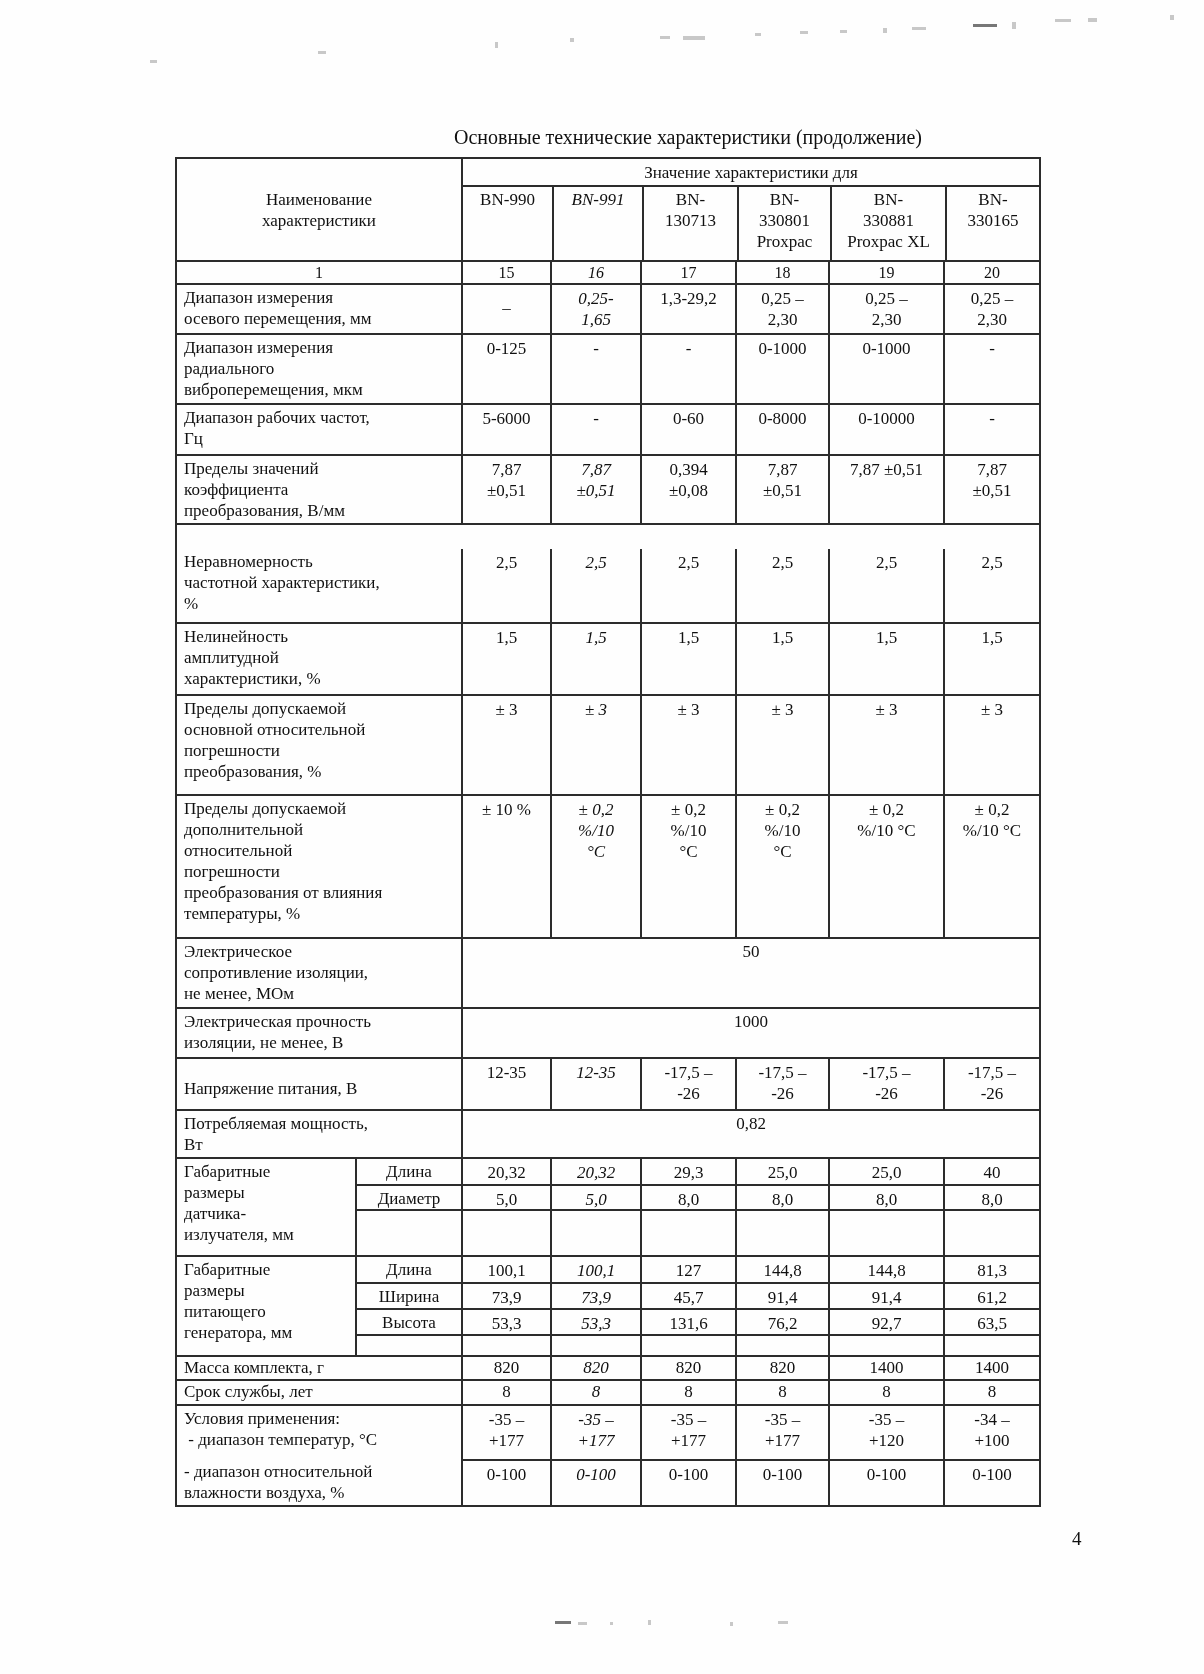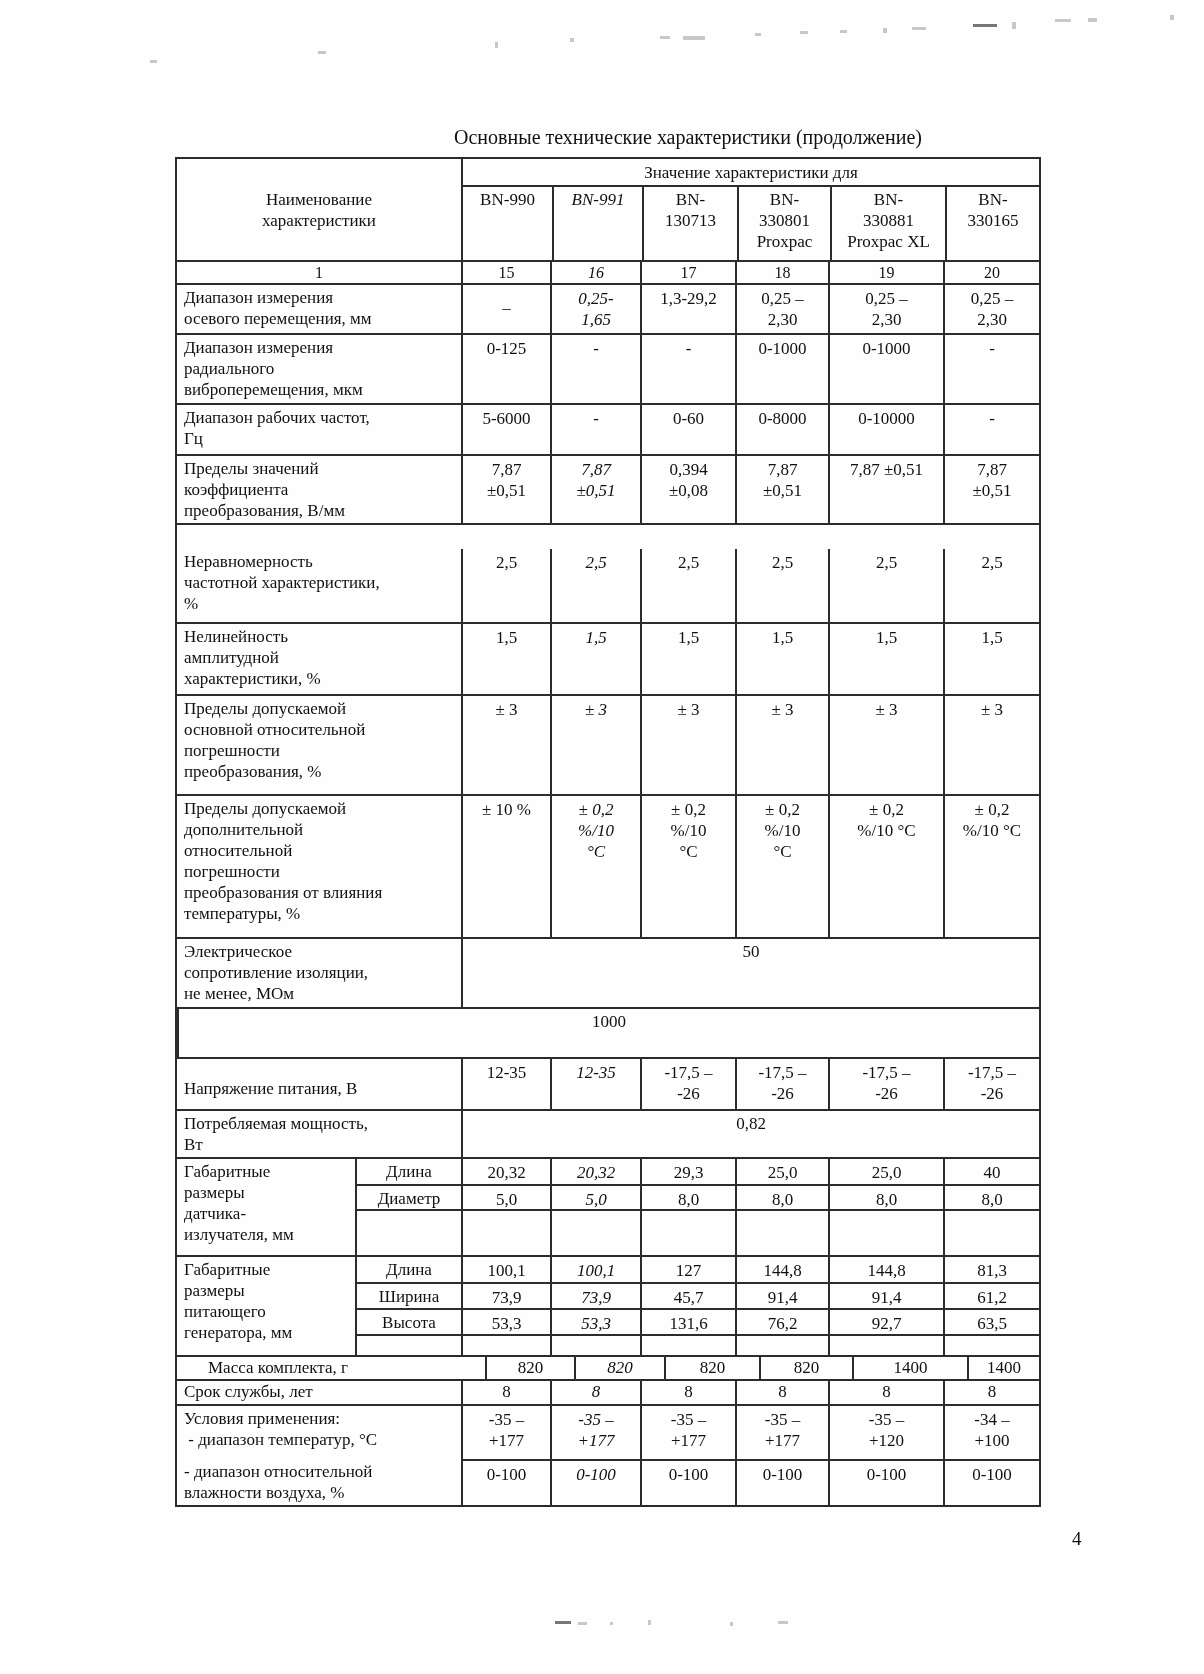--- a/index.html
+++ b/index.html
@@ -251,20 +251,22 @@
   </div>
 
   <div class="tr" style="height:70px;">
     <div class="td first w-name name">Электрическое
 сопротивление изоляции,
 не менее,  МОм</div>
     <div class="merged-val">50</div>
   </div>
 
   <div class="tr" style="height:50px;">
+    <div class="td first w-name name">Электрическая прочность
+изоляции, не менее, В</div>
     <div class="merged-val">1000</div>
   </div>
 
   <div class="tr" style="height:52px;">
     <div class="td first w-name name" style="padding-top:19px;">Напряжение питания, В</div>
     <div class="td w15 val">12-35</div>
     <div class="td w16 val">12-35</div>
     <div class="td w17 val">-17,5 –
 -26</div>
     <div class="td w18 val">-17,5 –
@@ -355,21 +357,21 @@
         <div class="td w15"></div>
         <div class="td w16"></div>
         <div class="td w17"></div>
         <div class="td w18"></div>
         <div class="td w19"></div>
         <div class="td wlast"></div>
       </div>
     </div>
   </div>
 
-  <div class="tr" style="height:24px;padding-left:24px;">
+  <div class="tr" style="height:24px;">
     <div class="td first w-name name" style="padding-top:0;">Масса комплекта, г</div>
     <div class="td w15 val" style="padding-top:0;">820</div>
     <div class="td w16 val" style="padding-top:0;">820</div>
     <div class="td w17 val" style="padding-top:0;">820</div>
     <div class="td w18 val" style="padding-top:0;">820</div>
     <div class="td w19 val" style="padding-top:0;">1400</div>
     <div class="td wlast val" style="padding-top:0;">1400</div>
   </div>
 
   <div class="tr" style="height:25px;">

